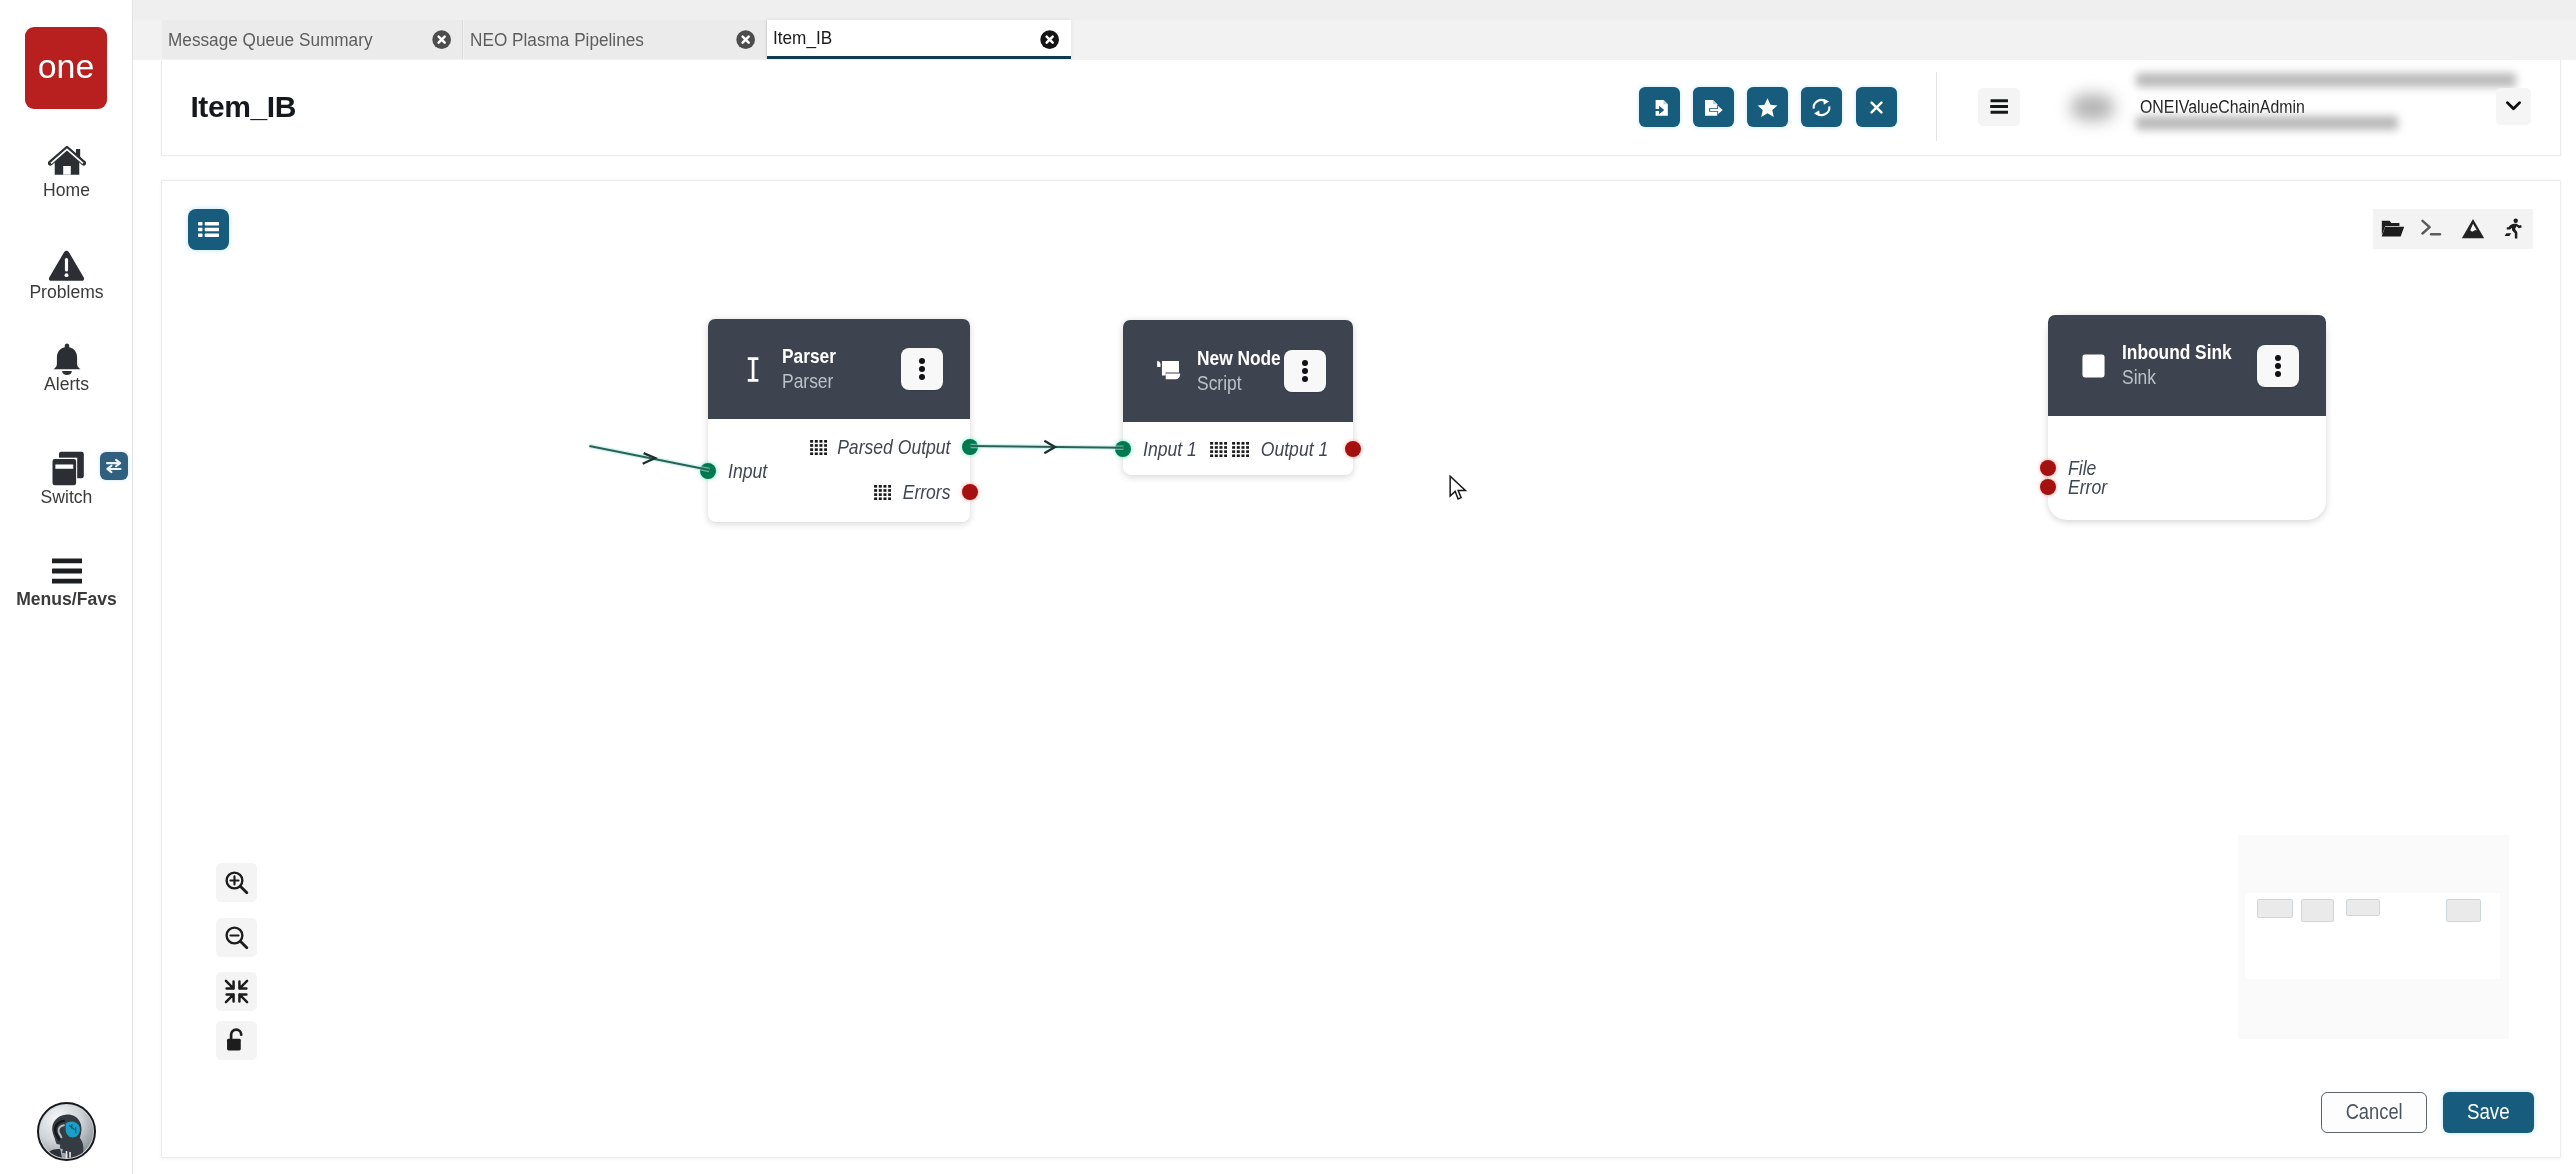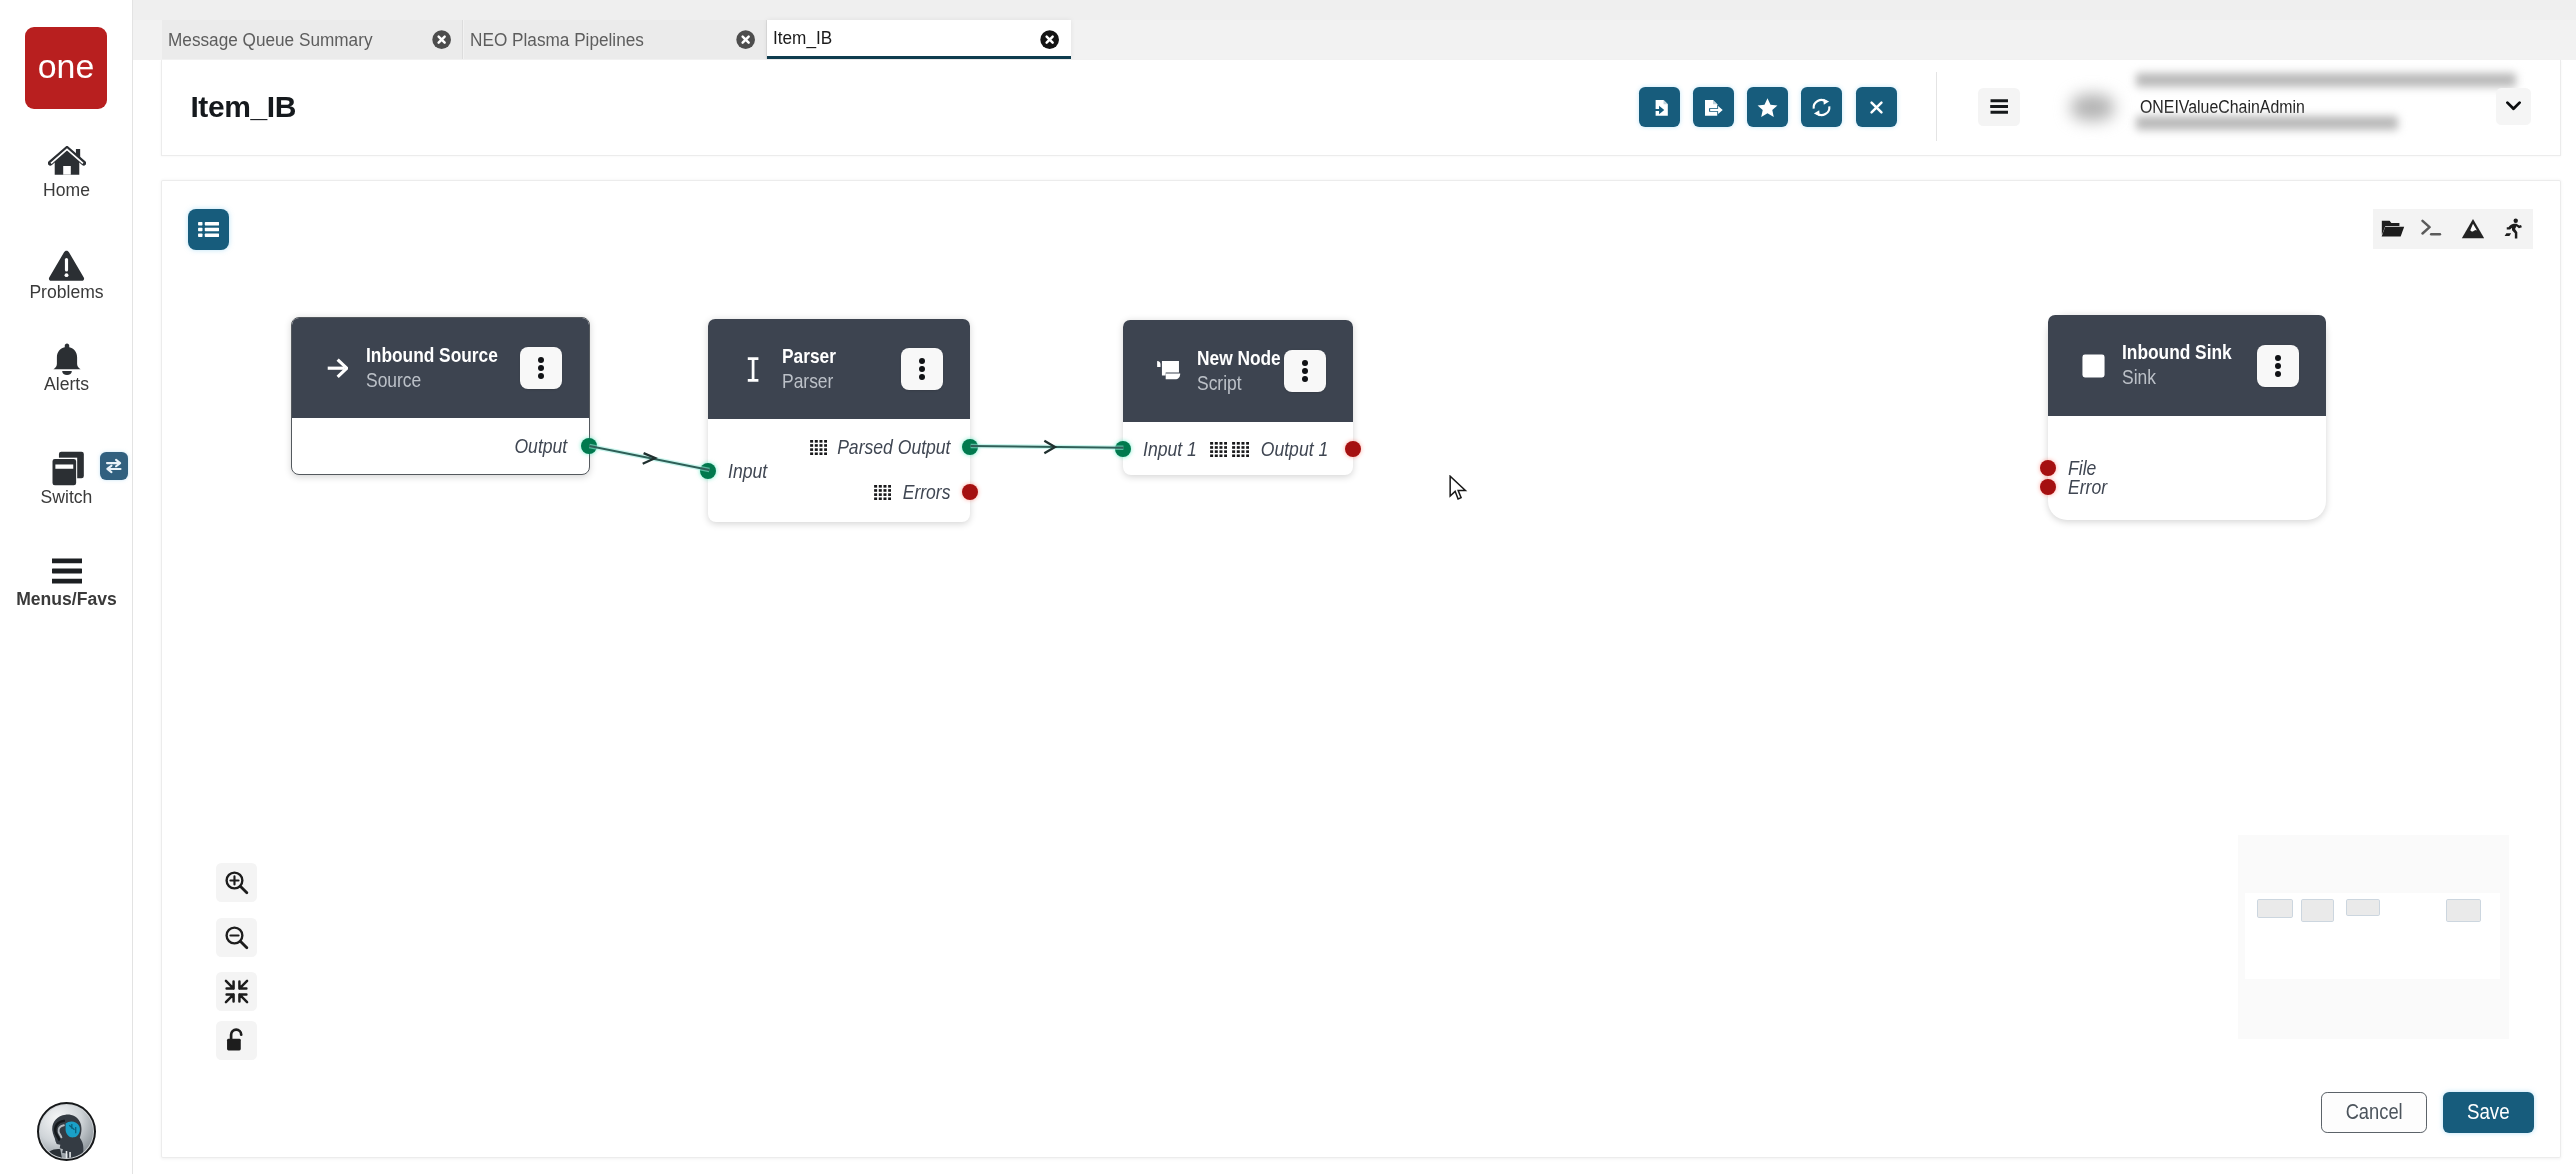--- a/index.html
+++ b/index.html
@@ -286,43 +286,20 @@
       </div>
       <div id="caret" style="left: 2334px;">
         <svg width="15" height="9.8" viewBox="0 0 17 11">
           <path d="M1.6 1.8 L8.5 8.8 L15.4 1.8" fill="none" stroke="#0b0d0f" stroke-width="3.2" stroke-linecap="round" stroke-linejoin="round"></path>
         </svg>
       </div>
     </div>
 
 <div id="content">
   <div id="canvas">
-        <div class="node selected" style="left: 129px; top: 136px; width: 299px; height: 158px;">
-          <div class="node-head" style="height: 100px;">
-            <div class="node-ico" style="left: 27px; top: 32px; width: 37px; height: 37px;">
-              <svg width="21.3" height="20.4" viewBox="0 0 24 23">
-                <path d="M0.8 11.5 L19.8 11.5" fill="none" stroke="#ffffff" stroke-width="3.6" stroke-linecap="butt"></path>
-                <path d="M12.0 1.8 L22.3 11.5 L12.0 21.2" fill="none" stroke="#ffffff" stroke-width="3.6" stroke-linecap="butt" stroke-linejoin="miter"></path>
-              </svg>
-            </div>
-            <div class="node-titles" style="left: 74px; top: 24px;">
-              <div class="node-name">Inbound Source</div>
-              <div class="node-sub">Source</div>
-            </div>
-            <div class="node-menu" style="right: 27px; top: 29px;">
-              <i></i>
-              <i></i>
-              <i></i>
-            </div>
-          </div>
-          <div class="port-row out" style="right: 0px; top: 116px; height: 25px; flex-direction: row-reverse;">
-            <div class="dot green" style="right: -8px; top: 4.4px; position: absolute;"></div>
-            <div class="port-lbl" style="margin-right: 21.3px;">Output</div>
-          </div>
-        </div>
         <div class="node" style="left: 546px; top: 138px; width: 262px; height: 203px;">
           <div class="node-head" style="height: 100px;">
             <div class="node-ico" style="left: 27px; top: 32px; width: 37px; height: 37px;">
               <svg width="14.2" height="25" viewBox="0 0 16 28">
                 <path d="M2.0 1.6 L14.0 1.6 M2.0 26.4 L14.0 26.4 M8.0 1.6 L8.0 26.4" fill="none" stroke="#ffffff" stroke-width="3.1" stroke-linecap="butt"></path>
               </svg>
             </div>
             <div class="node-titles" style="left: 74px; top: 24px;">
               <div class="node-name">Parser</div>
               <div class="node-sub">Parser</div>

